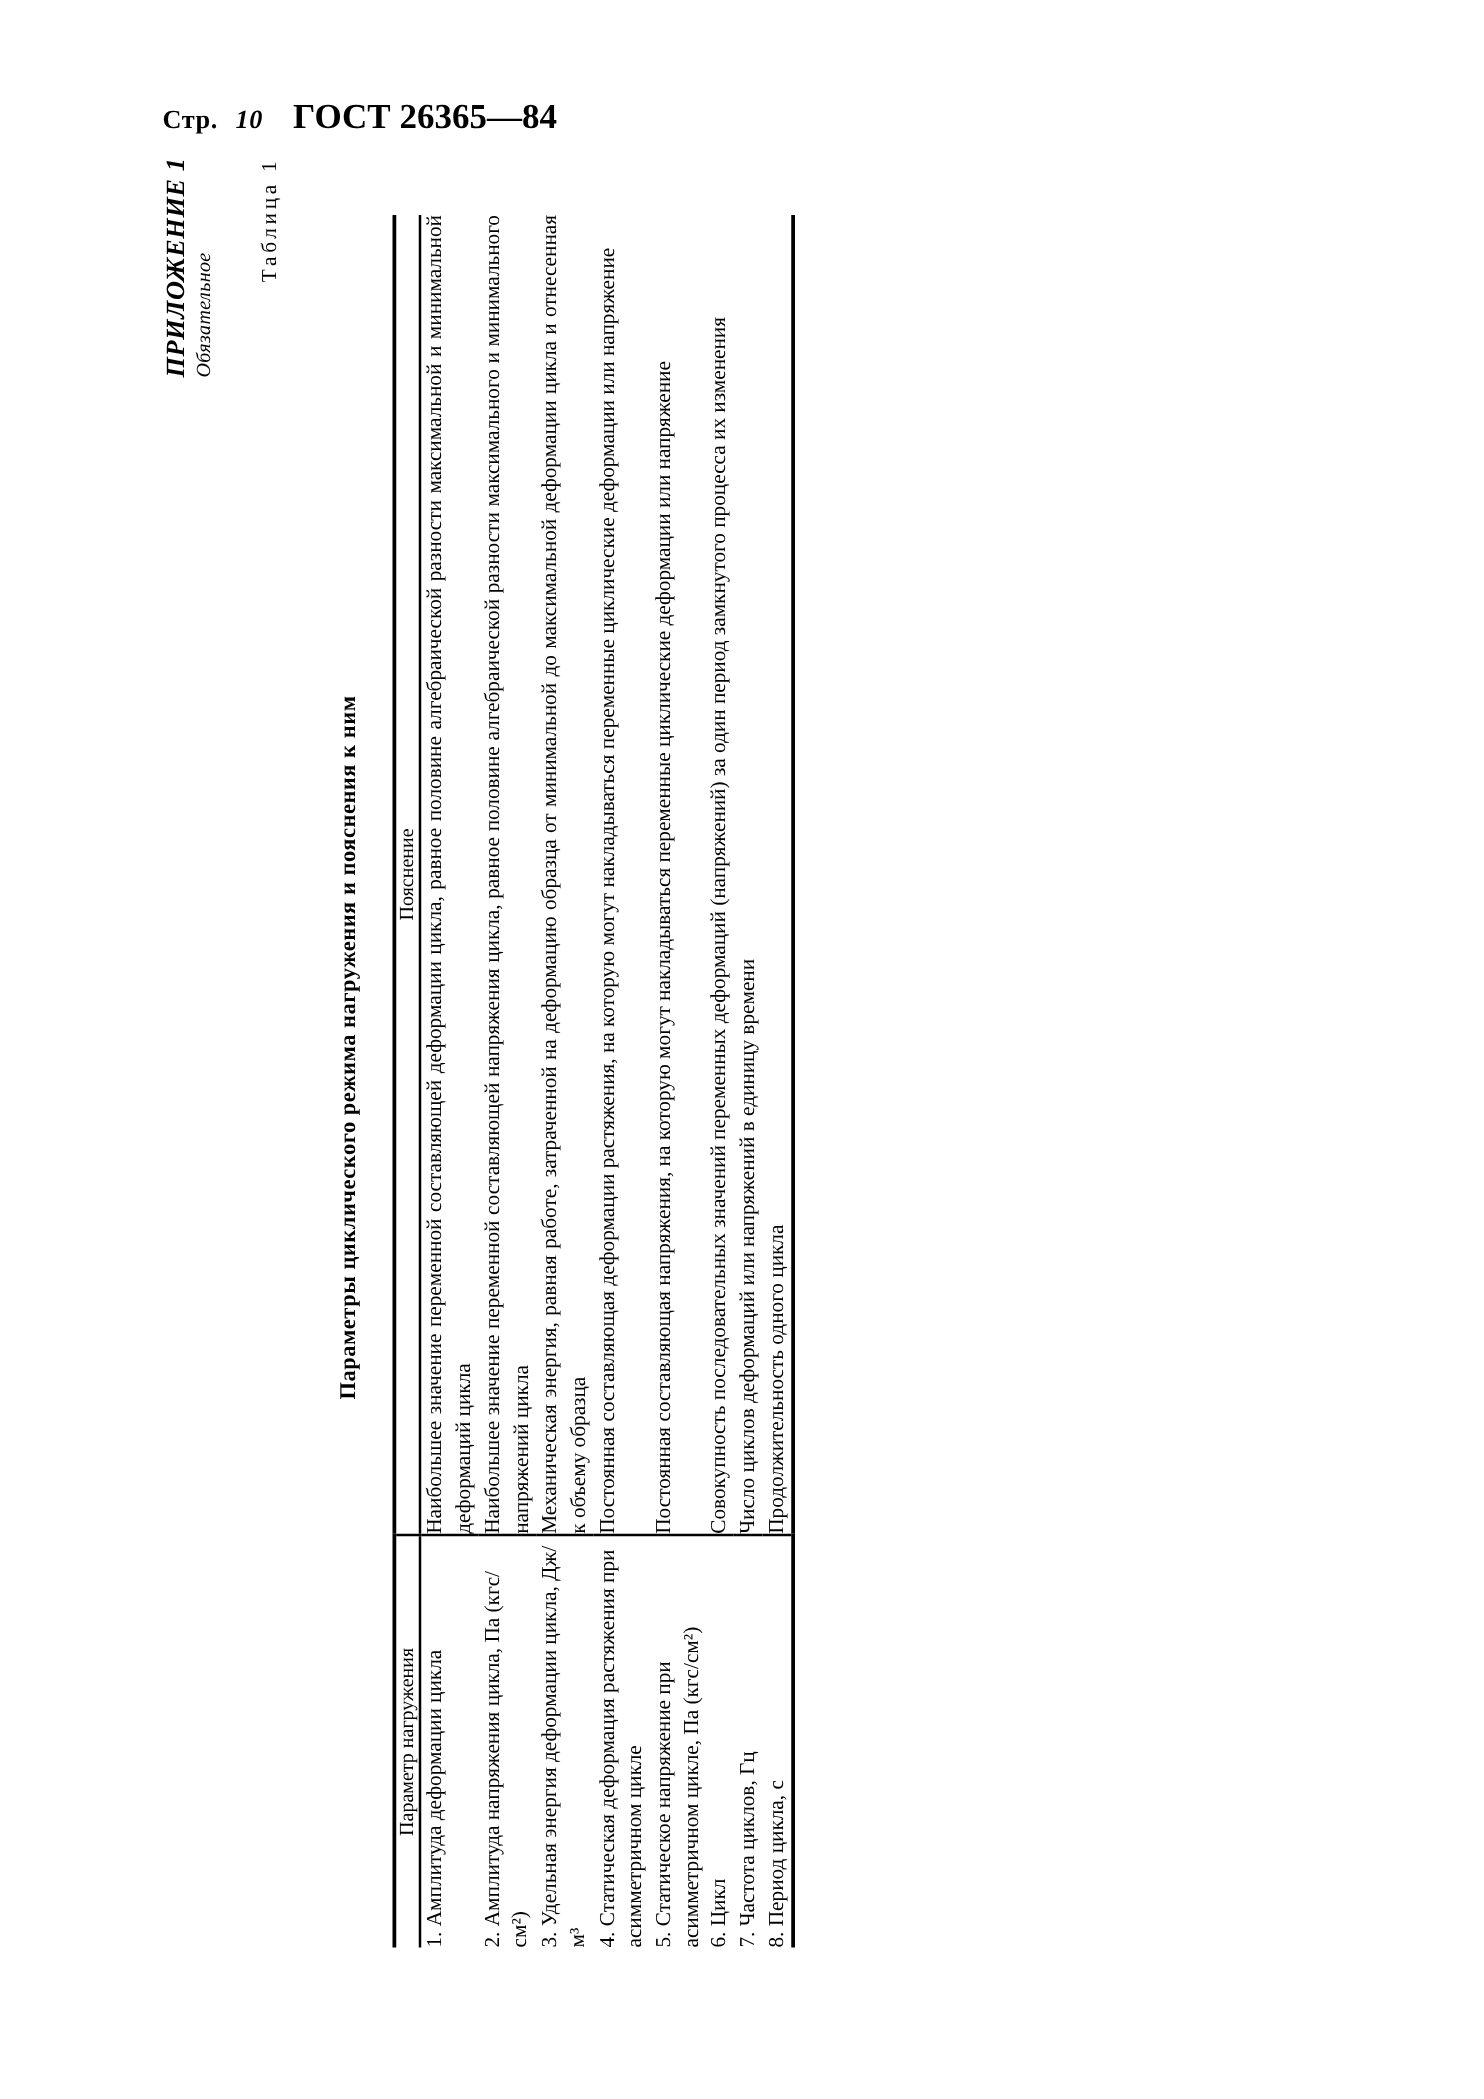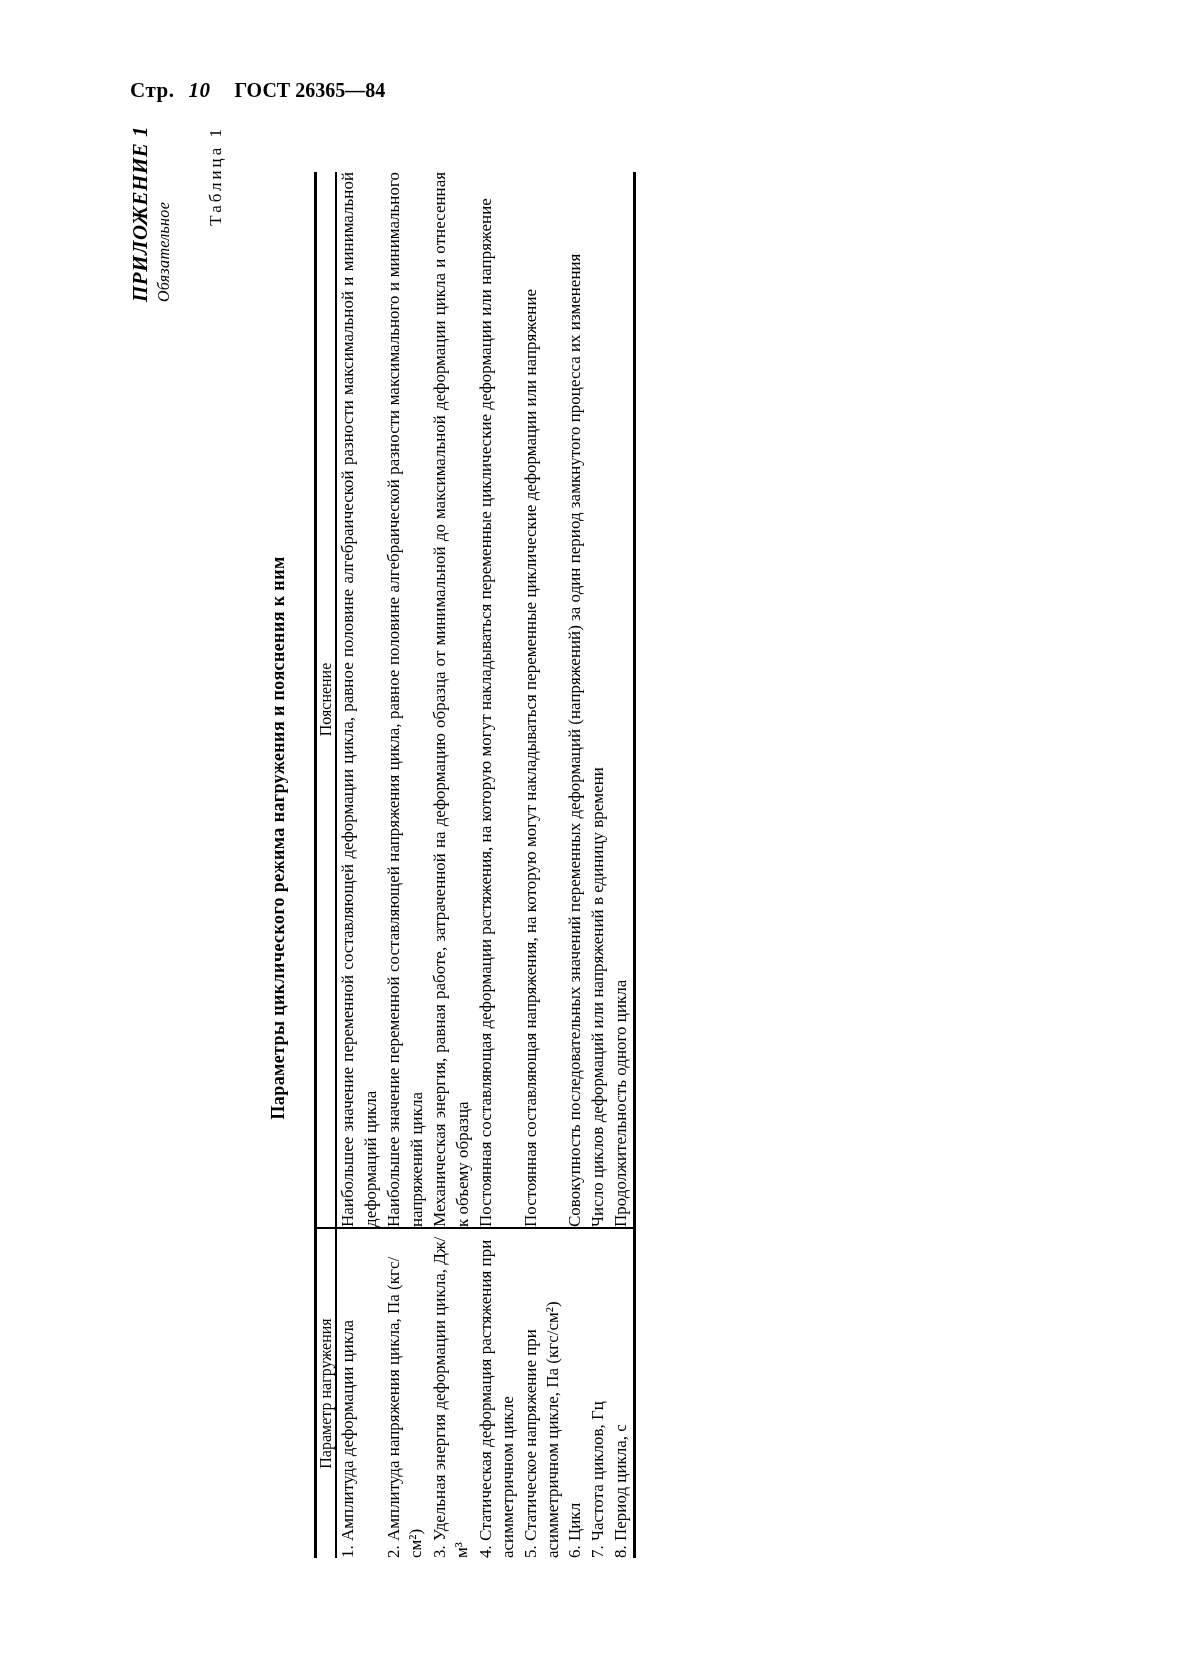--- a/index.html
+++ b/index.html
@@ -31,21 +31,21 @@
     font-size: 21px;
     font-weight: 700;
   }
   .page-header .pg-num {
     font-size: 21px;
     font-weight: 700;
     margin-left: 4px;
     font-style: italic;
   }
   .page-header .gost {
-    font-size: 20px;
+    font-size: 28px;
     font-weight: 700;
     margin-left: 14px;
     letter-spacing: 0px;
   }
 
   
   
   #rotated-stage {
     position: absolute;
     

